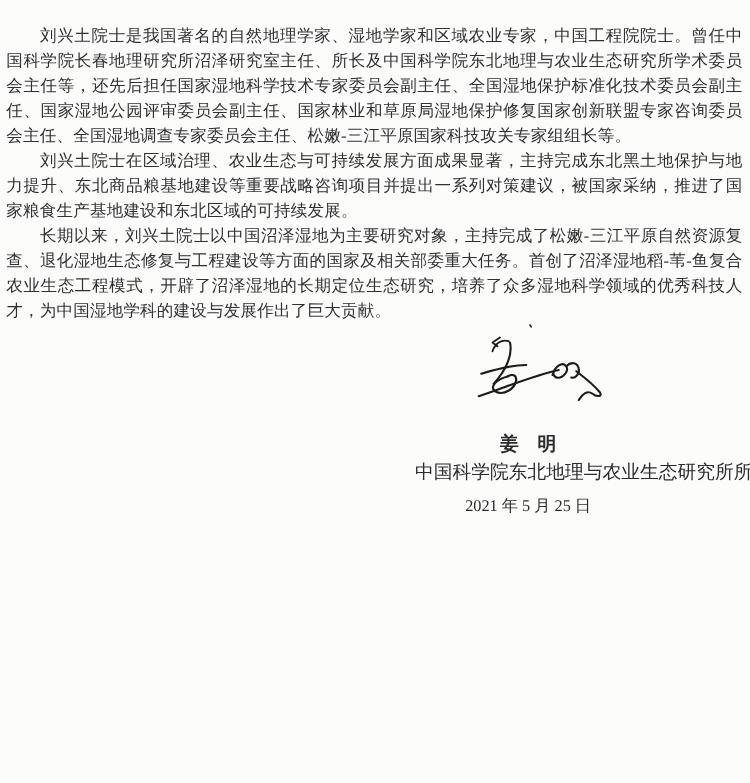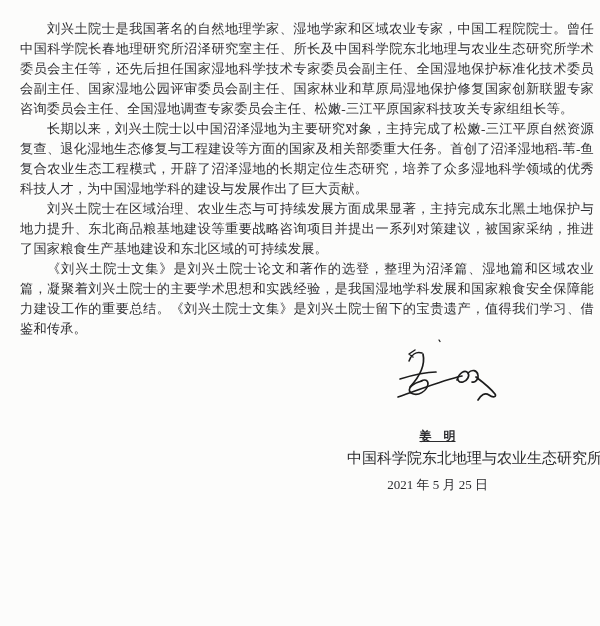--- a/index.html
+++ b/index.html
@@ -8,21 +8,21 @@
     background: #ffffff;
   }
   .page {
     position: relative;
     width: 600px;
     height: 626px;
     box-sizing: border-box;
     background: #fcfcfb;
     color: #303034;
     font-family: "Liberation Serif", "DejaVu Serif", serif;
-    padding: 19px 6px 0 20px;
+    padding: 19px 6px 0 5px;
     overflow: hidden;
   }
   .body-text p {
     margin: 0;
     font-size: 13.2px;
     line-height: 20px;
     text-align: justify;
     text-justify: inter-ideograph;
     text-indent: 2.05em;
     letter-spacing: 0.2px;
@@ -41,24 +41,23 @@
   .sig-line {
     position: absolute;
     text-align: center;
     white-space: nowrap;
     color: #2b2b2e;
   }
   .sig-name {
     top: 89px;
     left: 297px;
     width: 241px;
-    font-size: 12px;
+    font-size: 15px;
     font-weight: 600;
     line-height: 16px;
-    text-decoration: underline;
   }
   .sig-title {
     top: 112px;
     left: 287px;
     width: 260px;
     font-size: 15px;
     line-height: 15px;
     margin-left: 40px;
   }
   .sig-date {
@@ -69,23 +68,22 @@
     line-height: 15px;
   }
 </style>
 </head>
 <body>
 
 <div class="page">
 
   <div class="body-text">
     <p>刘兴土院士是我国著名的自然地理学家、湿地学家和区域农业专家，中国工程院院士。曾任中国科学院长春地理研究所沼泽研究室主任、所长及中国科学院东北地理与农业生态研究所学术委员会主任等，还先后担任国家湿地科学技术专家委员会副主任、全国湿地保护标准化技术委员会副主任、国家湿地公园评审委员会副主任、国家林业和草原局湿地保护修复国家创新联盟专家咨询委员会主任、全国湿地调查专家委员会主任、松嫩-三江平原国家科技攻关专家组组长等。</p>
+    <p>刘兴土院士在区域治理、农业生态与可持续发展方面成果显著，主持完成东北黑土地保护与地力提升、东北商品粮基地建设等重要战略咨询项目并提出一系列对策建议，被国家采纳，推进了国家粮食生产基地建设和东北区域的可持续发展。</p>
     <p>长期以来，刘兴土院士以中国沼泽湿地为主要研究对象，主持完成了松嫩-三江平原自然资源复查、退化湿地生态修复与工程建设等方面的国家及相关部委重大任务。首创了沼泽湿地稻-苇-鱼复合农业生态工程模式，开辟了沼泽湿地的长期定位生态研究，培养了众多湿地科学领域的优秀科技人才，为中国湿地学科的建设与发展作出了巨大贡献。</p>
-    <p>刘兴土院士在区域治理、农业生态与可持续发展方面成果显著，主持完成东北黑土地保护与地力提升、东北商品粮基地建设等重要战略咨询项目并提出一系列对策建议，被国家采纳，推进了国家粮食生产基地建设和东北区域的可持续发展。</p>
-    <p>《刘兴土院士文集》是刘兴土院士论文和著作的选登，整理为沼泽篇、湿地篇和区域农业篇，凝聚着刘兴土院士的主要学术思想和实践经验，是我国湿地学科发展和国家粮食安全保障能力建设工作的重要总结。《刘兴土院士文集》是刘兴土院士留下的宝贵遗产，值得我们学习、借鉴和传承。</p>
   </div>
 
   <div class="sign-block">
 
     <svg class="signature-svg" viewBox="0 0 116 72" fill="none" stroke="#1c1c1c" stroke-width="1.7" stroke-linecap="round" stroke-linejoin="round">
 
       <path d="M54,1 L55,2.5" stroke-width="1.3"></path>
 
       <path d="M24,22 C26,16 31,12 37,14 M30,11 L24,15 L28,18" stroke-width="1.5"></path>
 

